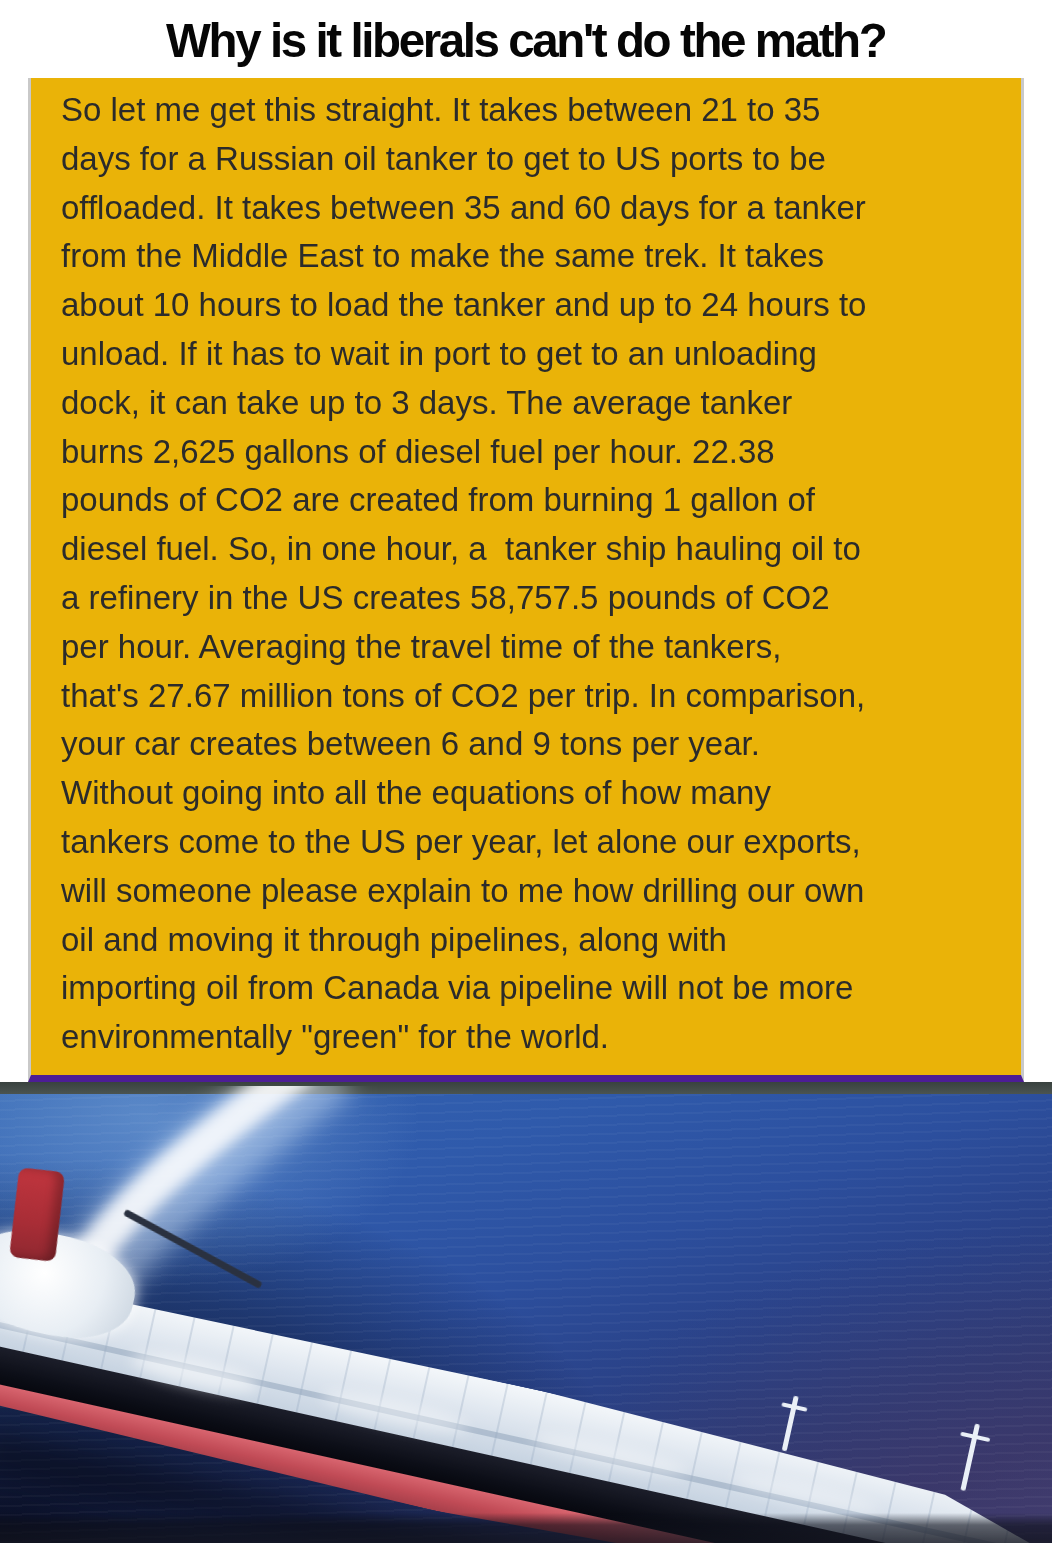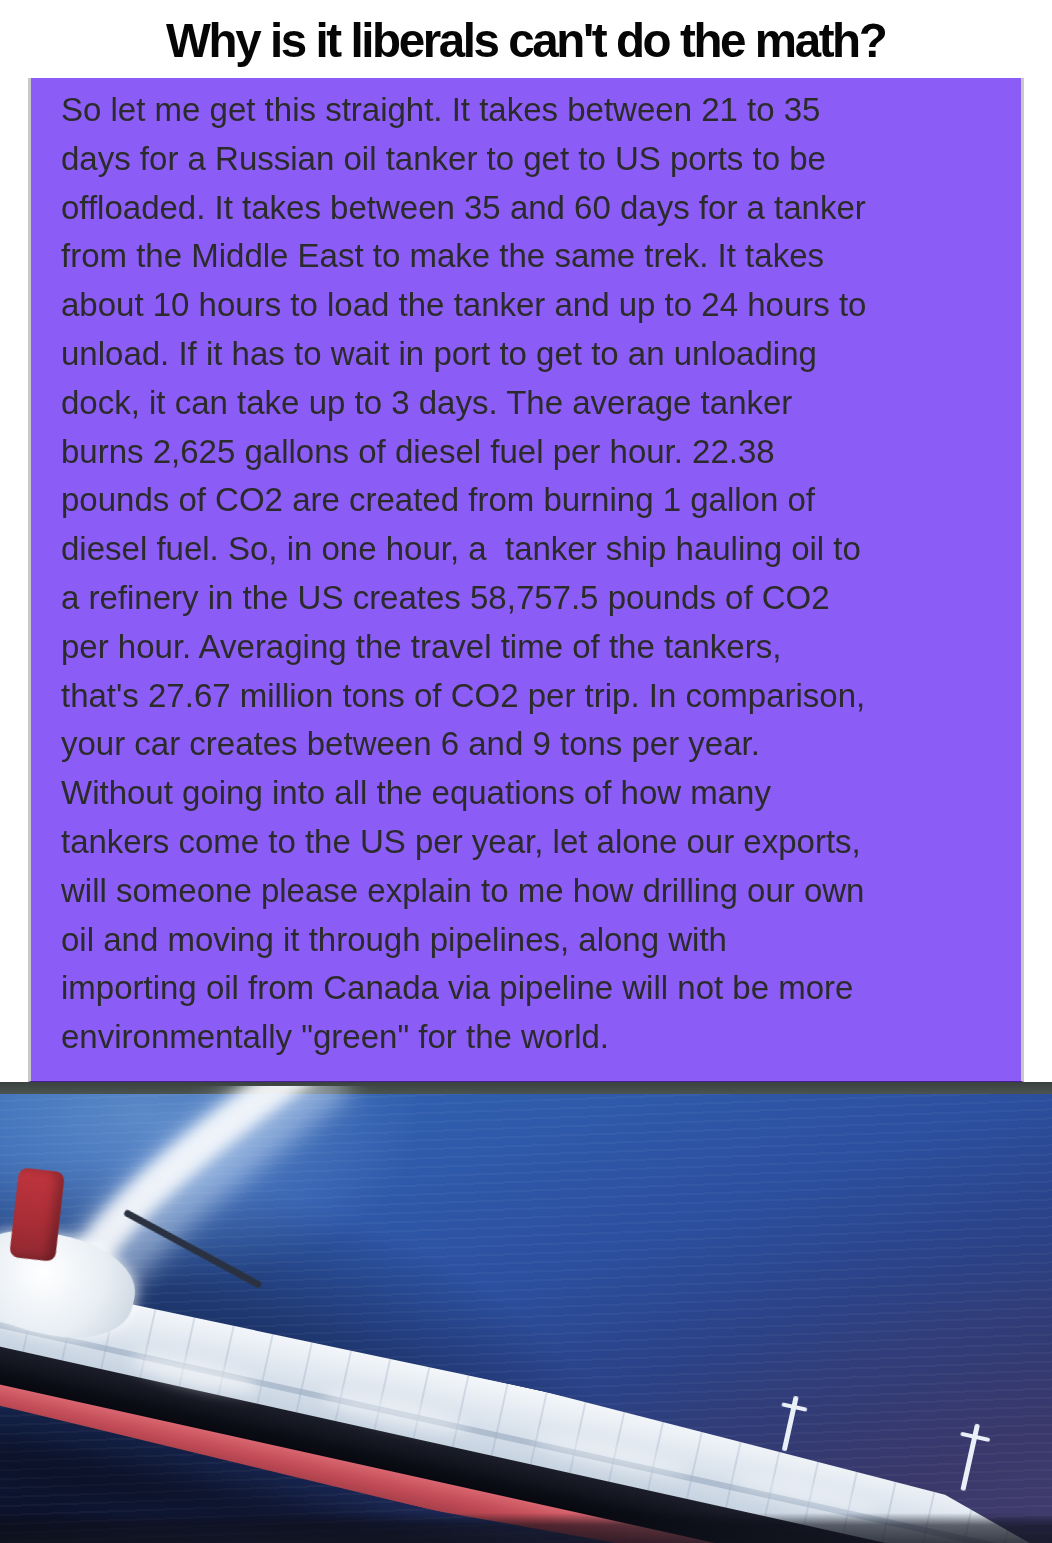--- a/index.html
+++ b/index.html
@@ -7,22 +7,22 @@
         font-family:"Liberation Sans",sans-serif;}
 
   
   .headline-wrap{position:absolute;top:0;left:0;right:0;height:80px;
                  display:flex;align-items:center;justify-content:center;}
   .headline{font-size:49px;font-weight:bold;color:#060606;letter-spacing:-2.5px;
             transform:scaleX(0.97);white-space:nowrap;}
 
   
   .card{position:absolute;left:28px;top:78px;width:996px;height:1004px;box-sizing:border-box;
-        background:#8b5cf6;border-left:3px solid #c9c9c9;border-right:3px solid #c9c9c9;
-        border-bottom:1px solid #4c1d95;}
+        background:#eab308;border-left:3px solid #c9c9c9;border-right:3px solid #c9c9c9;
+        border-bottom:7px solid #4c1d95;}
   .body-text{position:absolute;top:8px;left:30px;right:18px;
              font-size:33px;line-height:48.8px;color:#2b2b2b;white-space:pre-wrap;}
 
   
   .photo{position:absolute;left:0;top:1082px;width:1052px;height:461px;overflow:hidden;
     background:
       radial-gradient(ellipse 420px 260px at 14% 8%, rgba(125,170,220,0.55), rgba(125,170,220,0) 65%),
       radial-gradient(ellipse 900px 540px at 0% 100%, rgba(6,8,24,0.92), rgba(6,8,24,0.38) 50%, rgba(6,8,24,0) 72%),
       radial-gradient(ellipse 720px 420px at 100% 95%, rgba(72,62,112,0.5), rgba(72,62,112,0) 70%),
       linear-gradient(160deg, #3466b4 0%, #2f5aab 28%, #2c4f9e 46%, #2a4288 62%, #2d3a74 76%, #323467 88%, #3a3a6b 100%);}

